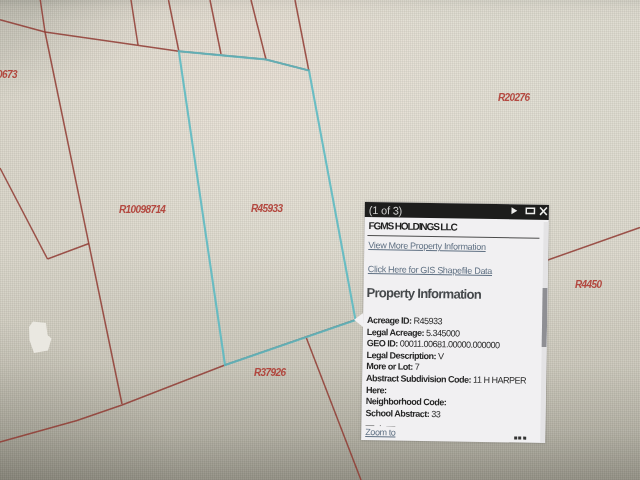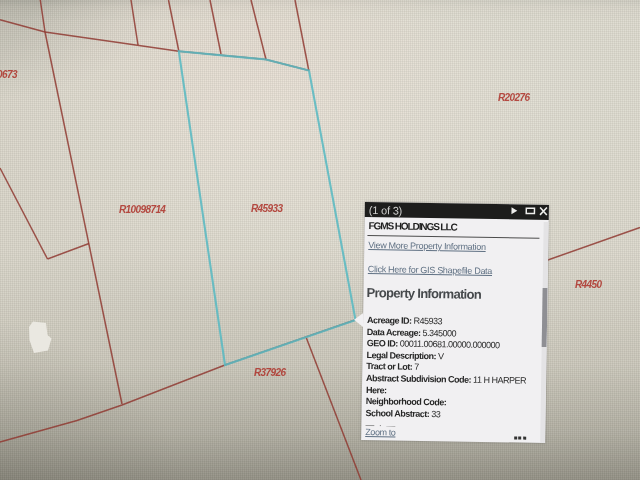--- a/index.html
+++ b/index.html
@@ -120,24 +120,24 @@
       <div style="position:absolute;left:3px;top:17.5px;width:172px;border-top:1.2px solid #4c4c4c;"></div>
 
       <div class="link" style="position:absolute;left:4px;top:23px;font-size:9px;letter-spacing:-0.3px;">View More Property Information</div>
 
       <div class="link" style="position:absolute;left:4px;top:47px;font-size:9px;letter-spacing:-0.3px;">Click Here for GIS Shapefile Data</div>
 
       <div style="position:absolute;left:3px;top:67.5px;font-size:13px;letter-spacing:-0.7px;font-weight:bold;color:#46494c;">Property Information</div>
 
       <div class="row" style="position:absolute;left:4px;top:98px;font-size:9px;letter-spacing:-0.5px;line-height:11.6px;white-space:nowrap;">
         <b>Acreage ID:</b> R45933<br>
-        <b>Data Acreage:</b> 5.345000<br>
+        <b>Legal Acreage:</b> 5.345000<br>
         <b>GEO ID:</b> 00011.00681.00000.000000<br>
         <b>Legal Description:</b> V<br>
-        <b>Tract or Lot:</b> 7<br>
+        <b>More or Lot:</b> 7<br>
         <b>Abstract Subdivision Code:</b> 11 H HARPER<br>
         <b>Here:</b><br>
         <b>Neighborhood Code:</b><br>
         <b>School Abstract:</b> 33
       </div>
 
       <div style="position:absolute;left:4px;top:203px;font-size:9px;color:#4a4a4a;height:6px;overflow:hidden;letter-spacing:1px;">— · —</div>
 
       <div class="link" style="position:absolute;left:4px;top:210px;font-size:9px;letter-spacing:-0.4px;text-decoration:underline;">Zoom to</div>
 

